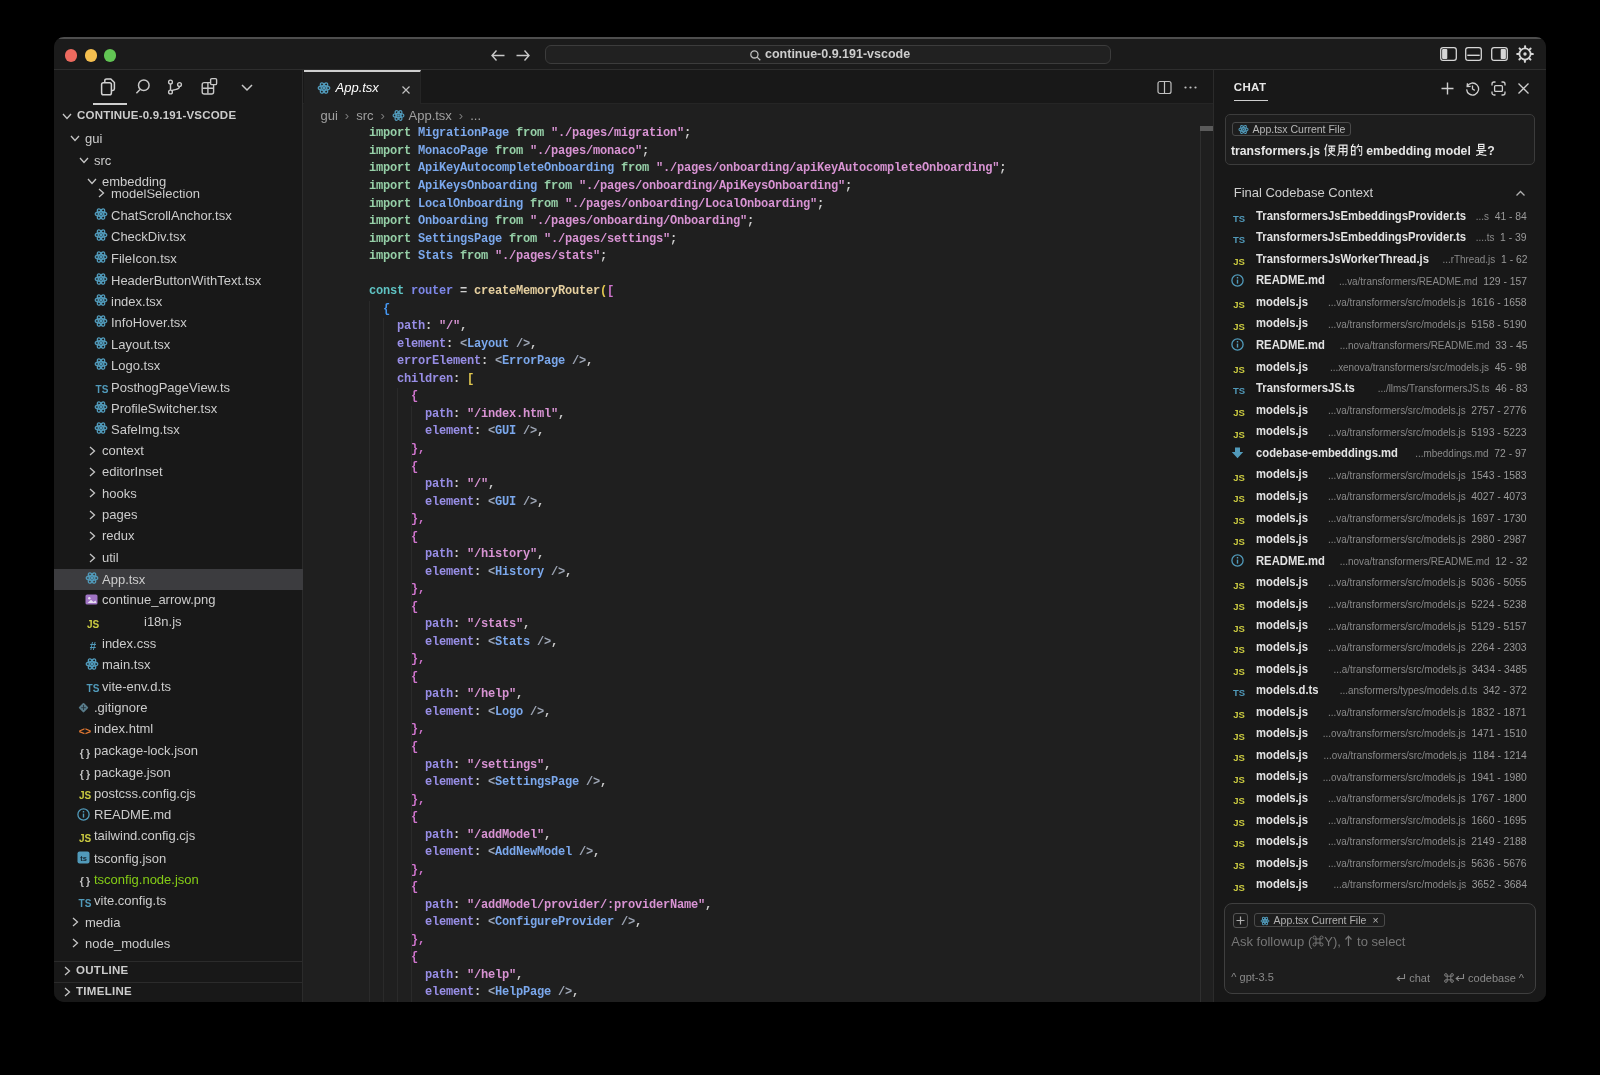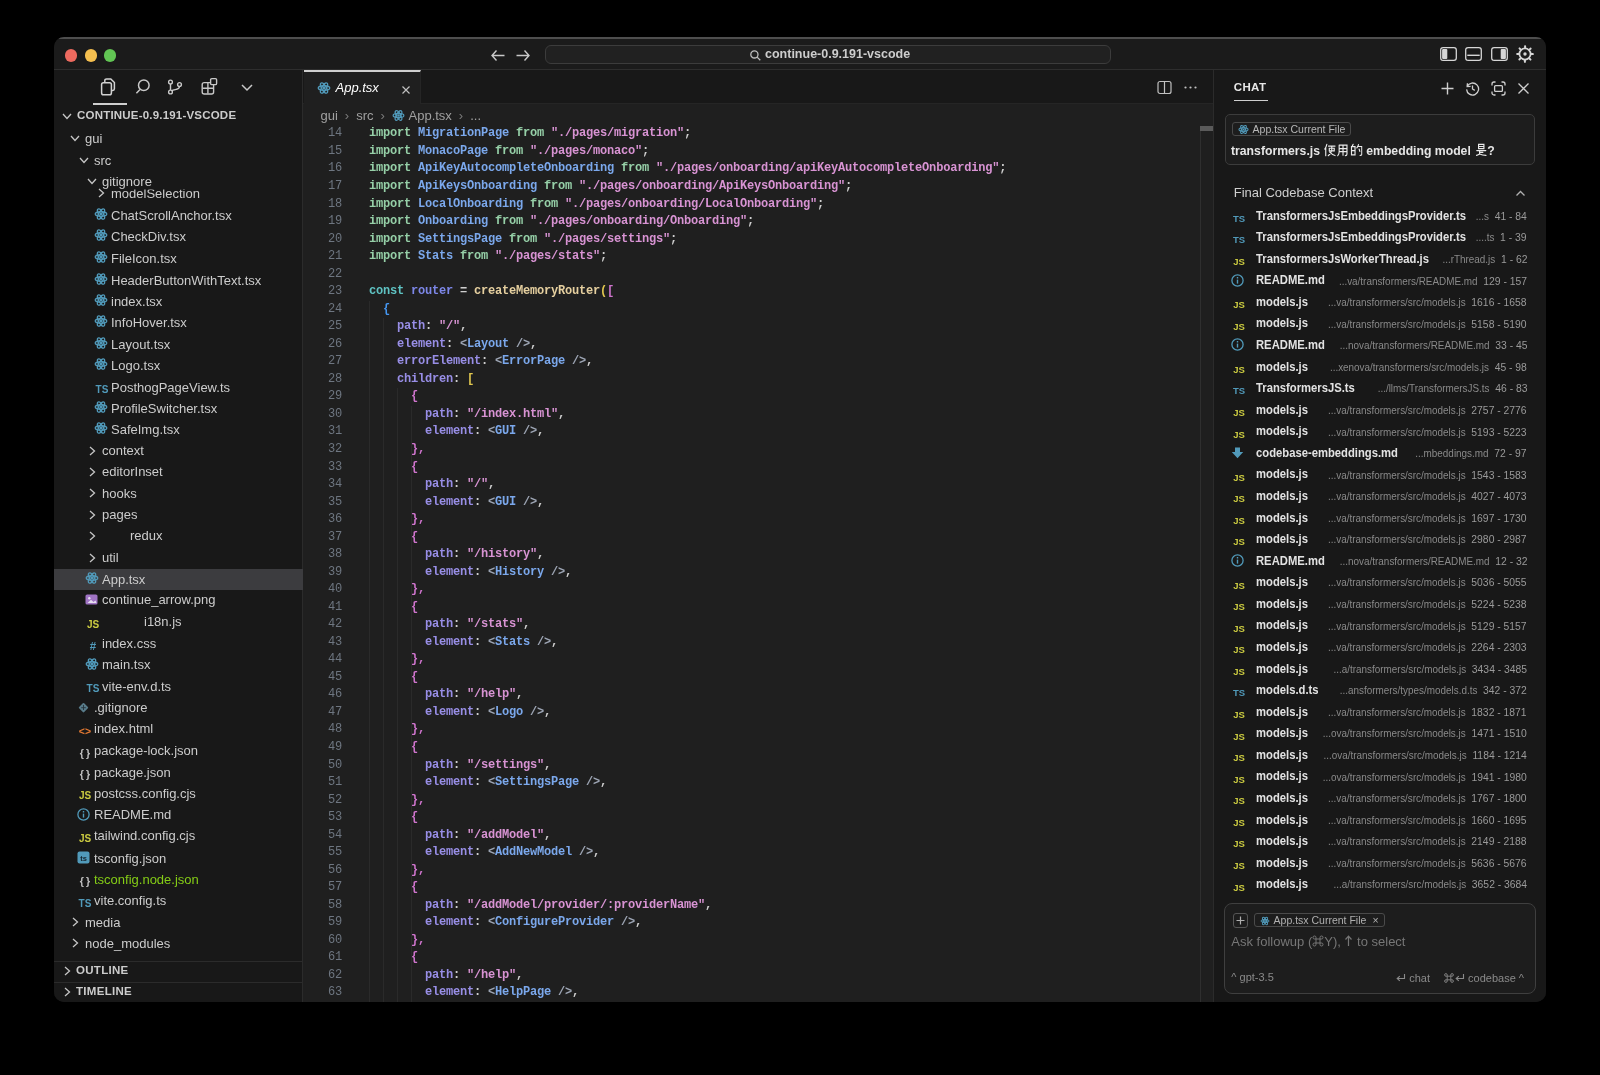--- a/index.html
+++ b/index.html
@@ -79,21 +79,21 @@
         <path d="M4 6 L8 10.5 L12 6" fill="none" stroke="#c5c5c5" stroke-width="1.3"></path>
       </svg></div>
     <div style="position:absolute;left:31px;top:92.5px;line-height:17px;font-size:13px;color:#cccccc;font-weight:400;white-space:pre;font-family:'Liberation Sans', sans-serif;">gui</div>
 <div style="position:absolute;left:22.0px;top:115.0px;width:16px;height:16px;"><svg width="16" height="16" viewBox="0 0 16 16">
         <path d="M4 6 L8 10.5 L12 6" fill="none" stroke="#c5c5c5" stroke-width="1.3"></path>
       </svg></div>
     <div style="position:absolute;left:40px;top:114.5px;line-height:17px;font-size:13px;color:#cccccc;font-weight:400;white-space:pre;font-family:'Liberation Sans', sans-serif;">src</div>
 <div style="position:absolute;left:30.0px;top:136.0px;width:16px;height:16px;"><svg width="16" height="16" viewBox="0 0 16 16">
         <path d="M4 6 L8 10.5 L12 6" fill="none" stroke="#c5c5c5" stroke-width="1.3"></path>
       </svg></div>
-    <div style="position:absolute;left:48px;top:135.5px;line-height:17px;font-size:13px;color:#cccccc;font-weight:400;white-space:pre;font-family:'Liberation Sans', sans-serif;">gitignore</div>
+    <div style="position:absolute;left:48px;top:135.5px;line-height:17px;font-size:13px;color:#cccccc;font-weight:400;white-space:pre;font-family:'Liberation Sans', sans-serif;">embedding</div>
 <div style="position:absolute;left:39.0px;top:148.0px;width:16px;height:16px;"><svg width="16" height="16" viewBox="0 0 16 16">
         <path d="M6 4 L10.5 8 L6 12" fill="none" stroke="#c5c5c5" stroke-width="1.3"></path>
       </svg></div>
     <div style="position:absolute;left:57px;top:147.5px;line-height:17px;font-size:13px;color:#cccccc;font-weight:400;white-space:pre;font-family:'Liberation Sans', sans-serif;clip-path:inset(5px 0 0 0);">modelSelection</div>
 <div style="position:absolute;left:40.0px;top:170.0px;width:16px;height:16px;"><svg width="14" height="14" viewBox="0 0 16 16">
         <g fill="none" stroke="#519aba" stroke-width="1.5">
           <ellipse cx="8" cy="8" rx="6.6" ry="2.6"></ellipse>
           <ellipse cx="8" cy="8" rx="6.6" ry="2.6" transform="rotate(60 8 8)"></ellipse>
           <ellipse cx="8" cy="8" rx="6.6" ry="2.6" transform="rotate(120 8 8)"></ellipse>
         </g>
@@ -195,21 +195,21 @@
         <path d="M6 4 L10.5 8 L6 12" fill="none" stroke="#c5c5c5" stroke-width="1.3"></path>
       </svg></div>
     <div style="position:absolute;left:48px;top:447.5px;line-height:17px;font-size:13px;color:#cccccc;font-weight:400;white-space:pre;font-family:'Liberation Sans', sans-serif;">hooks</div>
 <div style="position:absolute;left:30.0px;top:469.7px;width:16px;height:16px;"><svg width="16" height="16" viewBox="0 0 16 16">
         <path d="M6 4 L10.5 8 L6 12" fill="none" stroke="#c5c5c5" stroke-width="1.3"></path>
       </svg></div>
     <div style="position:absolute;left:48px;top:469.2px;line-height:17px;font-size:13px;color:#cccccc;font-weight:400;white-space:pre;font-family:'Liberation Sans', sans-serif;">pages</div>
 <div style="position:absolute;left:30.0px;top:490.9px;width:16px;height:16px;"><svg width="16" height="16" viewBox="0 0 16 16">
         <path d="M6 4 L10.5 8 L6 12" fill="none" stroke="#c5c5c5" stroke-width="1.3"></path>
       </svg></div>
-    <div style="position:absolute;left:48px;top:490.4px;line-height:17px;font-size:13px;color:#cccccc;font-weight:400;white-space:pre;font-family:'Liberation Sans', sans-serif;margin-left:28px;">redux</div>
+    <div style="position:absolute;left:48px;top:490.4px;line-height:17px;font-size:13px;color:#cccccc;font-weight:400;white-space:pre;font-family:'Liberation Sans', sans-serif;">redux</div>
 <div style="position:absolute;left:30.0px;top:512.6px;width:16px;height:16px;"><svg width="16" height="16" viewBox="0 0 16 16">
         <path d="M6 4 L10.5 8 L6 12" fill="none" stroke="#c5c5c5" stroke-width="1.3"></path>
       </svg></div>
     <div style="position:absolute;left:48px;top:512.1px;line-height:17px;font-size:13px;color:#cccccc;font-weight:400;white-space:pre;font-family:'Liberation Sans', sans-serif;">util</div>
 <div style="position:absolute;left:0px;top:531.8px;width:249px;height:21.2px;background:#3c3c3f;"></div>
     <div style="position:absolute;left:31.0px;top:534.4px;width:16px;height:16px;"><svg width="14" height="14" viewBox="0 0 16 16">
         <g fill="none" stroke="#519aba" stroke-width="1.5">
           <ellipse cx="8" cy="8" rx="6.6" ry="2.6"></ellipse>
           <ellipse cx="8" cy="8" rx="6.6" ry="2.6" transform="rotate(60 8 8)"></ellipse>
           <ellipse cx="8" cy="8" rx="6.6" ry="2.6" transform="rotate(120 8 8)"></ellipse>
@@ -311,70 +311,20 @@
         <circle cx="12.5" cy="7.5" r="1.1" fill="#c0c0c0"></circle>
       </svg></div>
 <div style="position:absolute;left:266.5px;top:70.0px;line-height:17px;font-size:13px;color:#a0a0a0;font-weight:400;white-space:pre;font-family:'Liberation Sans', sans-serif;"><span style="color:#a0a0a0">gui</span><span style="color:#7a7a7a;margin:0 7px;">›</span><span style="color:#a0a0a0">src</span><span style="color:#7a7a7a;margin:0 7px;">›</span><span style="display:inline-block;vertical-align:-2px;"><svg width="13" height="13" viewBox="0 0 16 16">
           <g fill="none" stroke="#519aba" stroke-width="1.5">
             <ellipse cx="8" cy="8" rx="6.6" ry="2.6"></ellipse>
             <ellipse cx="8" cy="8" rx="6.6" ry="2.6" transform="rotate(60 8 8)"></ellipse>
             <ellipse cx="8" cy="8" rx="6.6" ry="2.6" transform="rotate(120 8 8)"></ellipse>
           </g>
           <circle cx="8" cy="8" r="1.6" fill="#519aba"></circle>
         </svg></span><span style="color:#a0a0a0">&nbsp;App.tsx</span><span style="color:#7a7a7a;margin:0 7px;">›</span><span style="color:#a0a0a0">...</span></div>
-<div class="mono" style="position:absolute;left:248px;top:88.435px;width:40px;text-align:right;font-size:12px;line-height:17.53px;color:#6e7681;letter-spacing:-0.2px;white-space:pre;">14
-15
-16
-17
-18
-19
-20
-21
-22
-23
-24
-25
-26
-27
-28
-29
-30
-31
-32
-33
-34
-35
-36
-37
-38
-39
-40
-41
-42
-43
-44
-45
-46
-47
-48
-49
-50
-51
-52
-53
-54
-55
-56
-57
-58
-59
-60
-61
-62
-63</div>
 <div style="position:absolute;left:315px;top:263.735px;width:1px;height:701.1999999999999px;background:#2a2a2a;"></div>
 <div style="position:absolute;left:329px;top:281.265px;width:1px;height:683.67px;background:#2a2a2a;"></div>
 <div style="position:absolute;left:343px;top:351.385px;width:1px;height:613.55px;background:#2a2a2a;"></div>
 <div style="position:absolute;left:357px;top:368.915px;width:1px;height:596.02px;background:#2a2a2a;"></div>
 <div class="mono" style="position:absolute;left:315px;top:88.435px;font-size:12px;line-height:17.53px;letter-spacing:-0.2px;white-space:pre;font-weight:600;"><span style="color:#96d0a8;">import </span><span style="color:#7ba8ec;">MigrationPage</span><span style="color:#96d0a8;"> from </span><span style="color:#d893d3;">"./pages/migration"</span><span style="color:#cfcfcf;">;</span>
 <span style="color:#96d0a8;">import </span><span style="color:#7ba8ec;">MonacoPage</span><span style="color:#96d0a8;"> from </span><span style="color:#d893d3;">"./pages/monaco"</span><span style="color:#cfcfcf;">;</span>
 <span style="color:#96d0a8;">import </span><span style="color:#7ba8ec;">ApiKeyAutocompleteOnboarding</span><span style="color:#96d0a8;"> from </span><span style="color:#d893d3;">"./pages/onboarding/apiKeyAutocompleteOnboarding"</span><span style="color:#cfcfcf;">;</span>
 <span style="color:#96d0a8;">import </span><span style="color:#7ba8ec;">ApiKeysOnboarding</span><span style="color:#96d0a8;"> from </span><span style="color:#d893d3;">"./pages/onboarding/ApiKeysOnboarding"</span><span style="color:#cfcfcf;">;</span>
 <span style="color:#96d0a8;">import </span><span style="color:#7ba8ec;">LocalOnboarding</span><span style="color:#96d0a8;"> from </span><span style="color:#d893d3;">"./pages/onboarding/LocalOnboarding"</span><span style="color:#cfcfcf;">;</span>
 <span style="color:#96d0a8;">import </span><span style="color:#7ba8ec;">Onboarding</span><span style="color:#96d0a8;"> from </span><span style="color:#d893d3;">"./pages/onboarding/Onboarding"</span><span style="color:#cfcfcf;">;</span>

